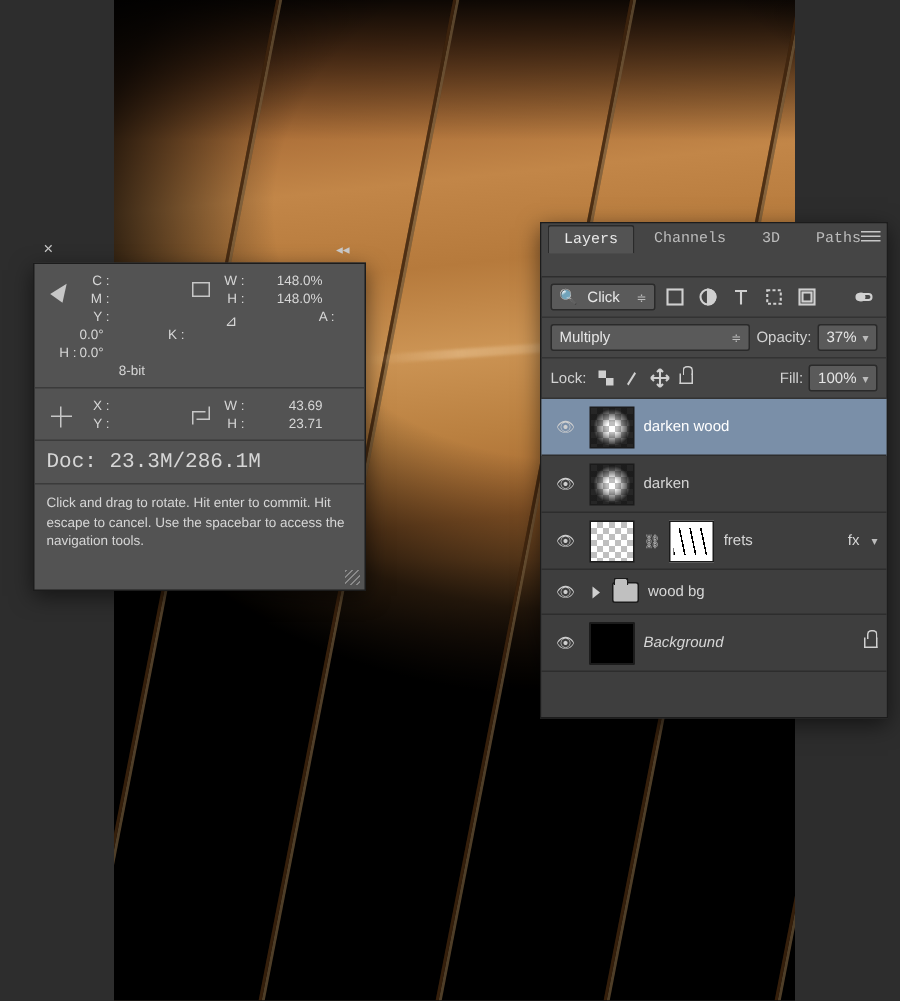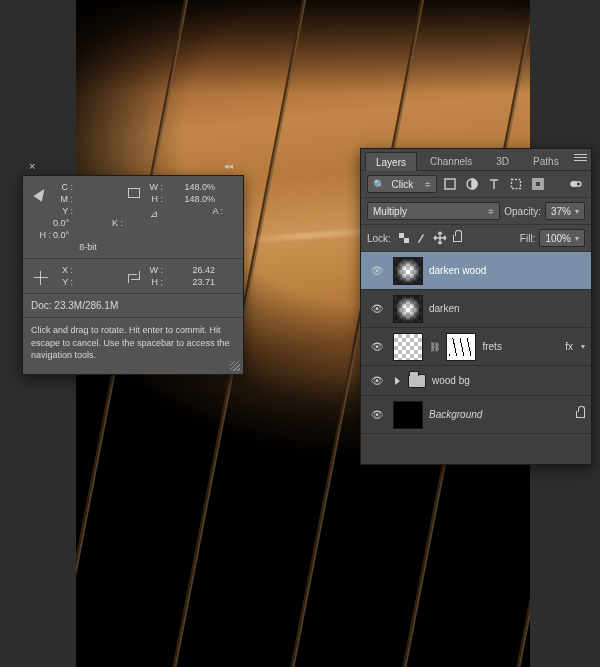--- a/index.html
+++ b/index.html
@@ -54,27 +54,28 @@
   
   .panel {
     position: absolute;
     background: #535353;
     border: 1px solid #1c1c1c;
     box-shadow: 0 4px 14px rgba(0,0,0,0.55);
     font-size: 10px;
     color: #d6d6d6;
   }
   .panel .tabbar {
-    height: 22px;
+    height: 36px;
     background: #535353;
     border-bottom: 1px solid #383838;
     display: flex;
     align-items: flex-end;
-    padding: 0 4px;
+    padding: 16px 4px;
     position: relative;
+    font-family: Liberation Mono, monospace;
   }
   .panel .tab {
     padding: 4px 10px 3px;
     margin-right: 2px;
     color: #bdbdbd;
     border: 1px solid transparent;
     border-bottom: none;
     background: transparent;
     border-radius: 2px 2px 0 0;
     cursor: default;
@@ -112,22 +113,22 @@
     gap: 2px 0;
     padding: 6px 6px;
     font-size: 9px;
     color: #d6d6d6;
     align-items: start;
   }
   #info-panel .iconcell { grid-row: span 4; display: flex; align-items: flex-start; justify-content: center; padding-top: 6px; color: #c7c7c7; }
   #info-panel .sep { height: 1px; background: #3b3b3b; }
   #info-panel .lab { text-align: right; padding-right: 2px; color: #d6d6d6; }
   #info-panel .val { text-align: right; padding-right: 10px; }
-  #info-panel .doc { padding: 6px 8px; font-size: 10px; }
-  #info-panel .hint { padding: 6px 8px 12px; font-size: 9px; line-height: 1.4; color: #d6d6d6; }
+  #info-panel .doc { padding: 6px 8px; font-size: 14px; font-family: Liberation Mono, monospace; }
+  #info-panel .hint { padding: 6px 8px 26px; font-size: 9px; line-height: 1.4; color: #d6d6d6; }
   #info-panel .grip { position:absolute; right:3px; bottom:3px; width:10px; height:10px;
     background: repeating-linear-gradient(135deg, #8a8a8a 0 1px, transparent 1px 3px); }
   .crosshair { width:14px; height:14px; position:relative; }
   .crosshair::before, .crosshair::after { content:""; position:absolute; background:#c7c7c7; }
   .crosshair::before { left:6px; top:0; width:1px; height:14px; }
   .crosshair::after  { top:6px; left:0; height:1px; width:14px; }
   .boxicon { width:12px; height:10px; border:1px solid #c7c7c7; }
   .angleicon { font-size:10px; }
   .cropicon { width:12px; height:12px; position:relative; }
   .cropicon::before, .cropicon::after { content:""; position:absolute; border:1px solid #c7c7c7; }
@@ -284,21 +285,21 @@
   <div class="rowgrid" style="grid-template-rows:auto auto;">
     <div class="iconcell" style="grid-row:span 2">
         <div class="crosshair"></div>
       </div>
     <div class="lab">X :</div>
     <div class="val"></div>
     <div class="iconcell" style="grid-row:span 2">
         <div class="cropicon"></div>
       </div>
     <div class="lab">W :</div>
-    <div class="val">26.42</div>
+    <div class="val">43.69</div>
 
     <div class="lab">Y :</div>
     <div class="val"></div>
     <div class="lab">H :</div>
     <div class="val">23.71</div>
   </div>
   <div class="sep"></div>
   <div class="doc">Doc: 23.3M/286.1M</div>
   <div class="sep"></div>
   <div class="hint">Click and drag to rotate. Hit enter to commit. Hit escape to cancel. Use the spacebar to access the navigation tools.</div>

